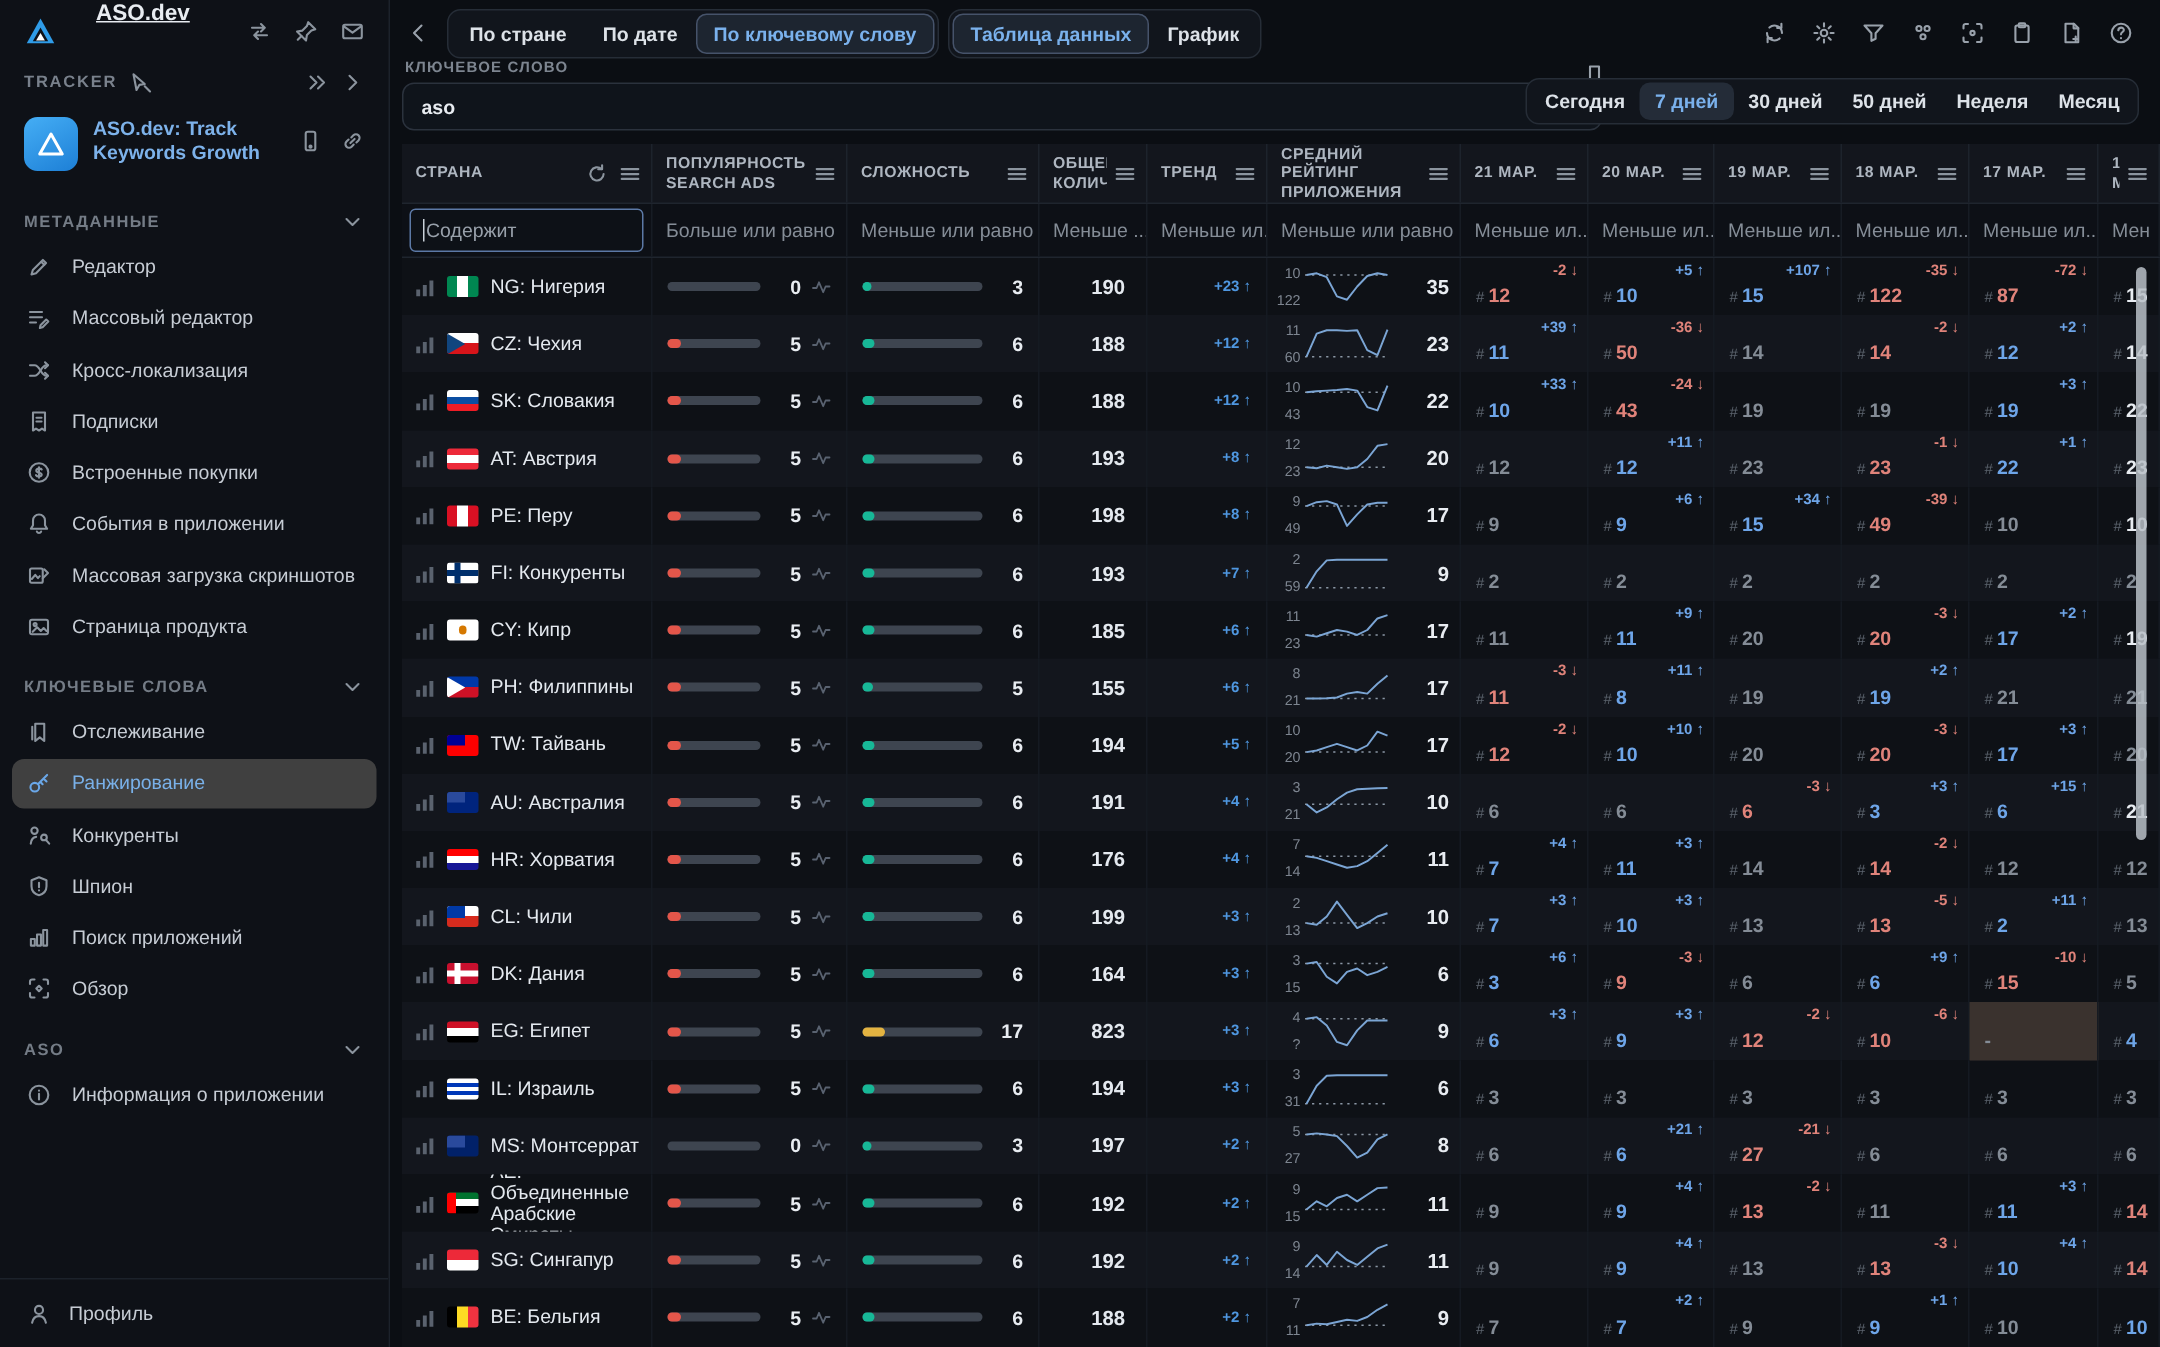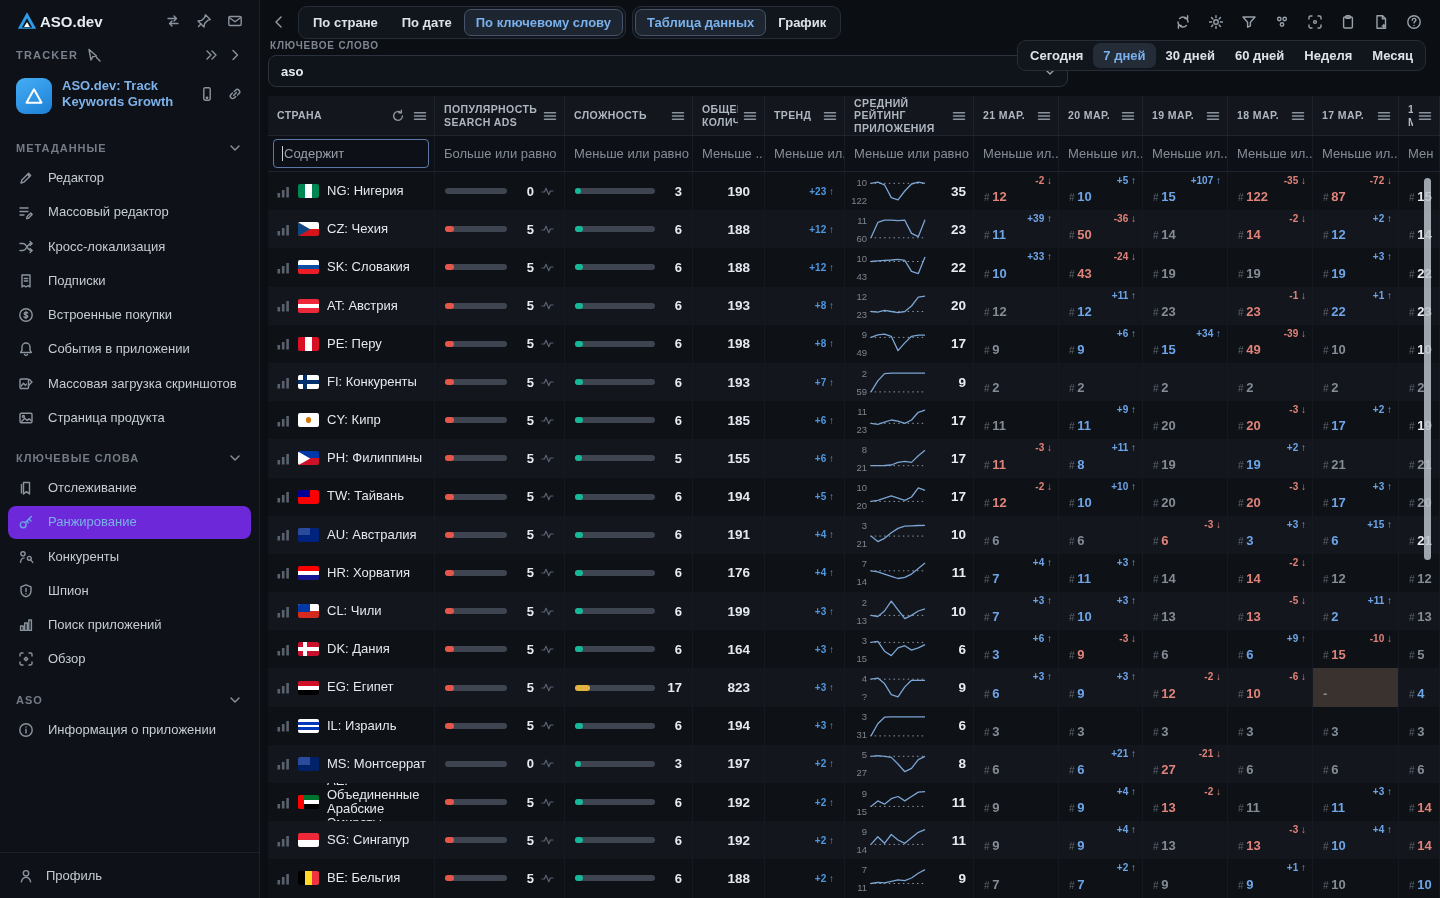--- a/index.html
+++ b/index.html
@@ -5,38 +5,38 @@
   * { margin:0; padding:0; box-sizing:border-box; }
   html,body { width:1440px; height:898px; overflow:hidden; background:#0b0e13;
     font-family:"Liberation Sans", sans-serif; color:#e8ecf1; }
 
   .ico { display:inline-flex; align-items:center; justify-content:center; color:#8b949e; }
   .ico svg { display:block; }
 
   
   .sidebar { position:absolute; left:0; top:0; width:260px; height:898px;
     background:#0e1117; border-right:1px solid #1c222b; overflow:hidden; }
-  .sb-header { display:flex; align-items:center; height:42px; padding:0 16px; gap:2px; }
+  .sb-header { display:flex; height:42px; padding:0 16px; gap:26px;text-decoration:underline; }
   .sb-brand { font-size:15px; font-weight:700; color:#e8ecf1; margin-right:auto; }
   .sb-hicons { display:flex; gap:15px; }
   .sb-tracker { display:flex; align-items:center; height:26px; padding:0 16px; gap:8px;
     color:#79818c; font-size:11px; letter-spacing:1.2px; font-weight:600; }
   .sb-tracker .spacer { flex:1; }
   .sb-app { display:flex; align-items:flex-start; padding:10px 16px 12px; gap:10px; }
   .sb-app-icon { width:36px; height:36px; border-radius:9px; flex:none;
     background:linear-gradient(150deg,#45aef5,#1d7fd6); display:flex; align-items:center; justify-content:center; }
   .sb-app-name { color:#7db2ea; font-size:13px; line-height:1.25; font-weight:700; flex:1; }
   .sb-app-icons { display:flex; gap:12px; padding-top:8px; }
   .sb-sec-label { display:flex; align-items:center; padding:14px 16px 4px; color:#747c86;
     font-size:11px; letter-spacing:1px; font-weight:600; }
   .sb-sec-label .spacer { flex:1; }
   .sb-item { display:flex; align-items:center; gap:12px; margin:2px 8px; padding:8px 8px;
     border-radius:8px; color:#c6ccd4; font-size:13px; line-height:1.25; cursor:pointer; }
   .sb-item .ico { width:20px; flex:none; color:#8b949e; }
-  .sb-item.active { background:#6d28d9; color:#79b0e8; }
+  .sb-item.active { background:#404040; color:#79b0e8; }
   .sb-item.active .ico { color:#6aa7e8; }
   .sb-footer { position:absolute; bottom:0; left:0; width:259px; height:46px;
     border-top:1px solid #1c222b; background:#0e1117; display:flex; align-items:center;
     gap:12px; padding:0 18px; color:#c6ccd4; font-size:13px; }
 
   
   .main { position:absolute; left:260px; top:0; right:0; bottom:0; }
   .topbar { display:flex; align-items:center; height:40px; padding:4px 10px 0 6px; }
   .back-btn { width:26px; height:26px; display:flex; align-items:center; justify-content:center; color:#9aa2ac; }
   .tabgroup { display:flex; align-items:center; border:1px solid #262d37; background:#11151c;
@@ -47,21 +47,21 @@
   .topbar-icons { margin-left:auto; display:flex; gap:17px; padding-right:8px; }
   .topbar-icons .ico { cursor:pointer; color:#99a1ab; }
 
   .filterbar { position:relative; height:56px; padding:0 16px 0 8px; }
   .kw-label { font-size:10px; letter-spacing:.8px; color:#7d8590; margin:0 0 4px 2px; font-weight:600; }
   .kw-input { position:relative; width:800px; height:32px; background:#0f141b;
     border:1px solid #2b323d; border-radius:8px; display:flex; align-items:center;
     padding:0 30px 0 12px; font-size:13px; font-weight:700; color:#e8ecf1; }
   .kw-input .chev { position:absolute; right:9px; top:8px; color:#9aa2ac; }
   .bookmark-top { position:absolute; left:786px; top:-14px; color:#9aa2ac; }
-  .ranges { position:absolute; right:14px; top:0; display:flex; align-items:flex-end;
+  .ranges { position:absolute; right:14px; top:12px; display:flex; align-items:flex-end;
     border:1px solid #262d37; background:#11151c; border-radius:9px; padding:2px; }
   .range { padding:5px 10px; font-size:13px; font-weight:600; color:#dde2e8; border-radius:7px; cursor:pointer; white-space:nowrap; }
   .range.active { background:#242c38; color:#7ab1ec; }
 
   
   .table { position:absolute; left:8px; right:0; top:96px; bottom:0;
     --cols:167px 130px 128px 72px 80px 129px 85px 84px 85px 85px 86px 1fr; }
   .thead { display:grid; grid-template-columns:var(--cols); height:40px; background:#13161d;
     border-bottom:1px solid #1f252e; }
   .th { display:flex; align-items:center; justify-content:space-between; gap:4px;
@@ -452,21 +452,21 @@
       <span class="bookmark-top ico">
           <svg width="16" height="16" viewBox="0 0 16 16" fill="none" stroke="currentColor" stroke-width="1.4" stroke-linecap="round" stroke-linejoin="round">
             <path d="M5 2.3h6V14l-3-2.5L5 14z"></path>
           </svg>
         </span>
     </div>
     <div class="ranges" id="range-tabs">
         <div class="range">Сегодня</div>
         <div class="range active">7 дней</div>
         <div class="range">30 дней</div>
-        <div class="range">60 дней</div>
+        <div class="range">50 дней</div>
         <div class="range">Неделя</div>
         <div class="range">Месяц</div>
       </div>
   </div>
 
   <div class="table">
     <div class="thead" id="thead">
         <div class="th">
           <span class="lbl">СТРАНА</span>
           <span class="h-icons">

